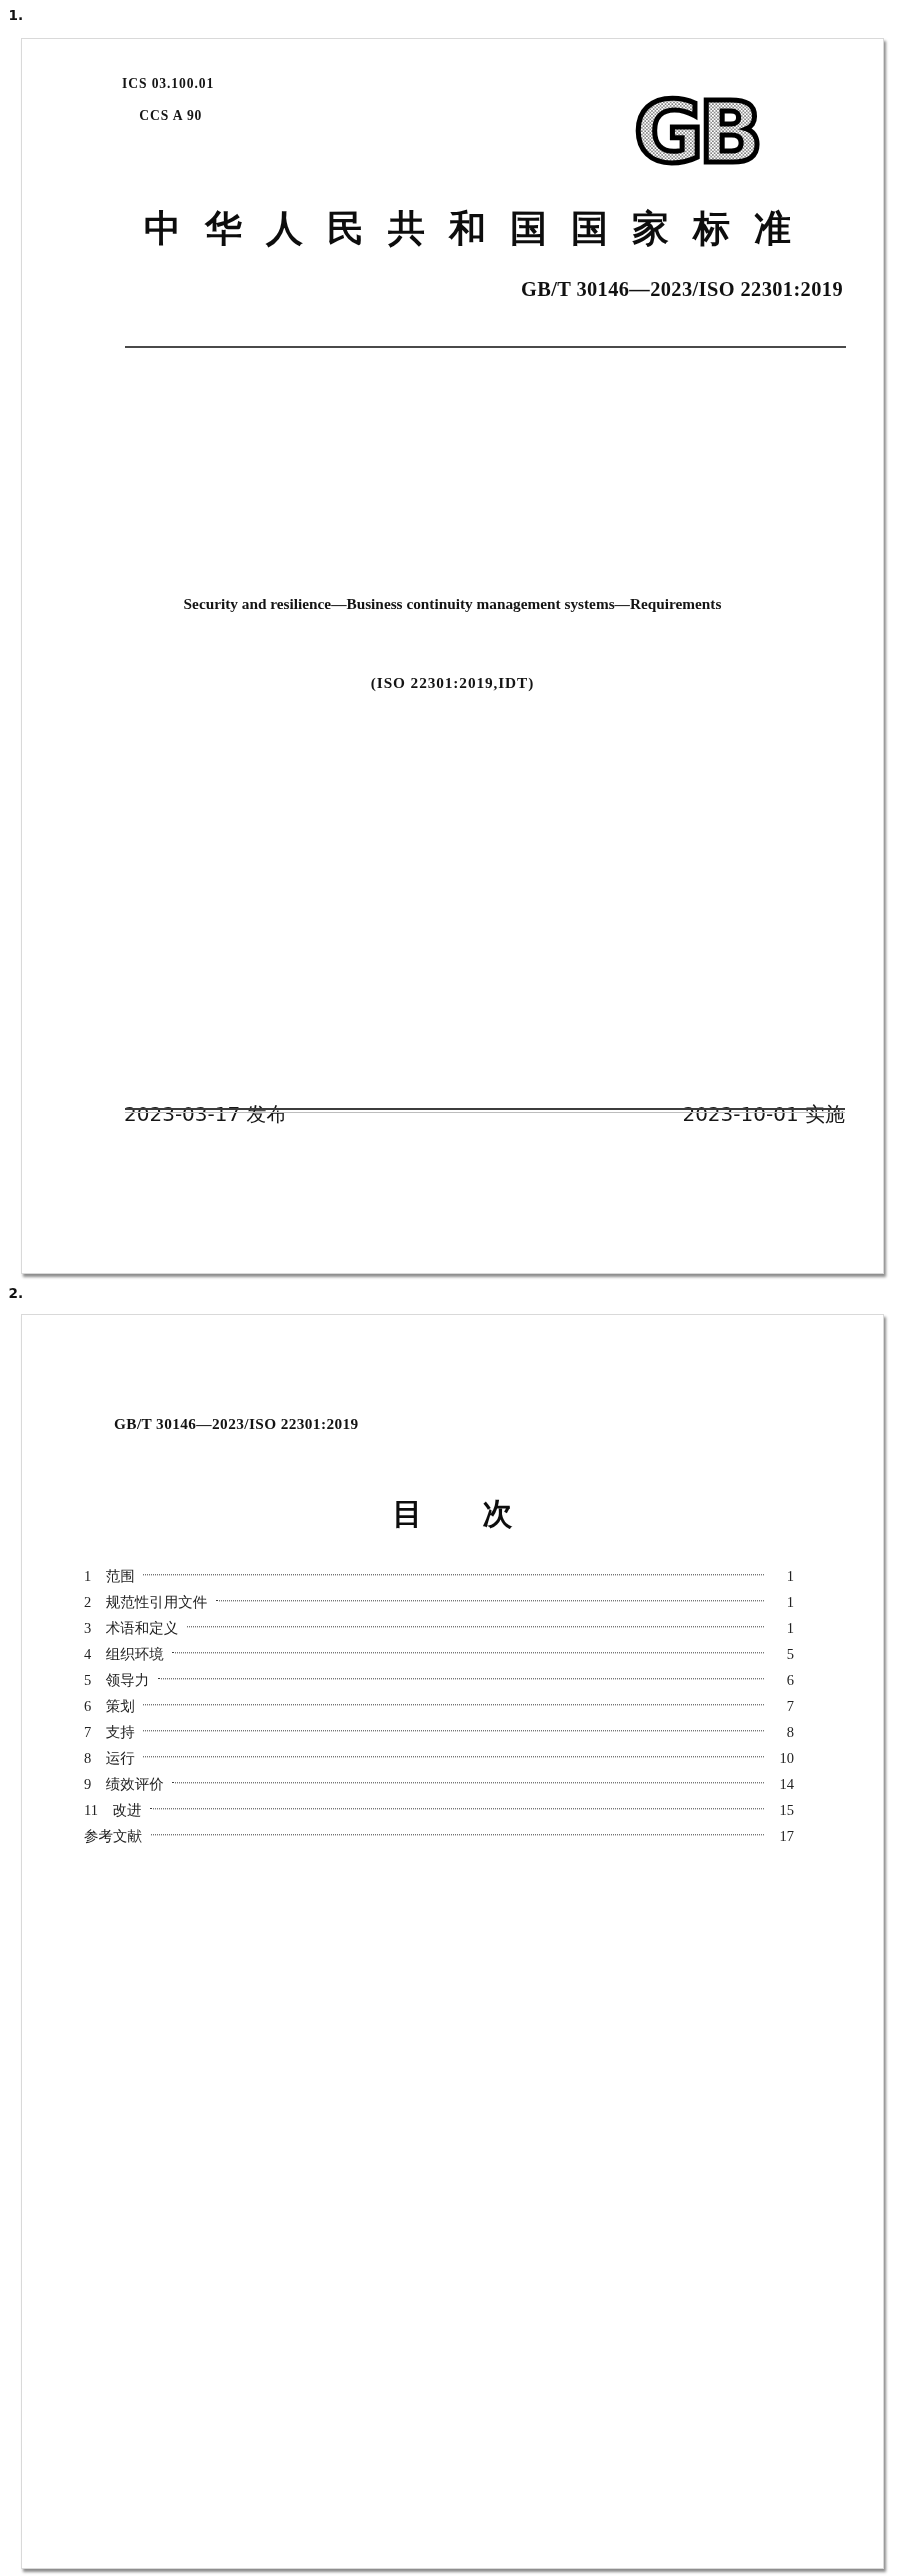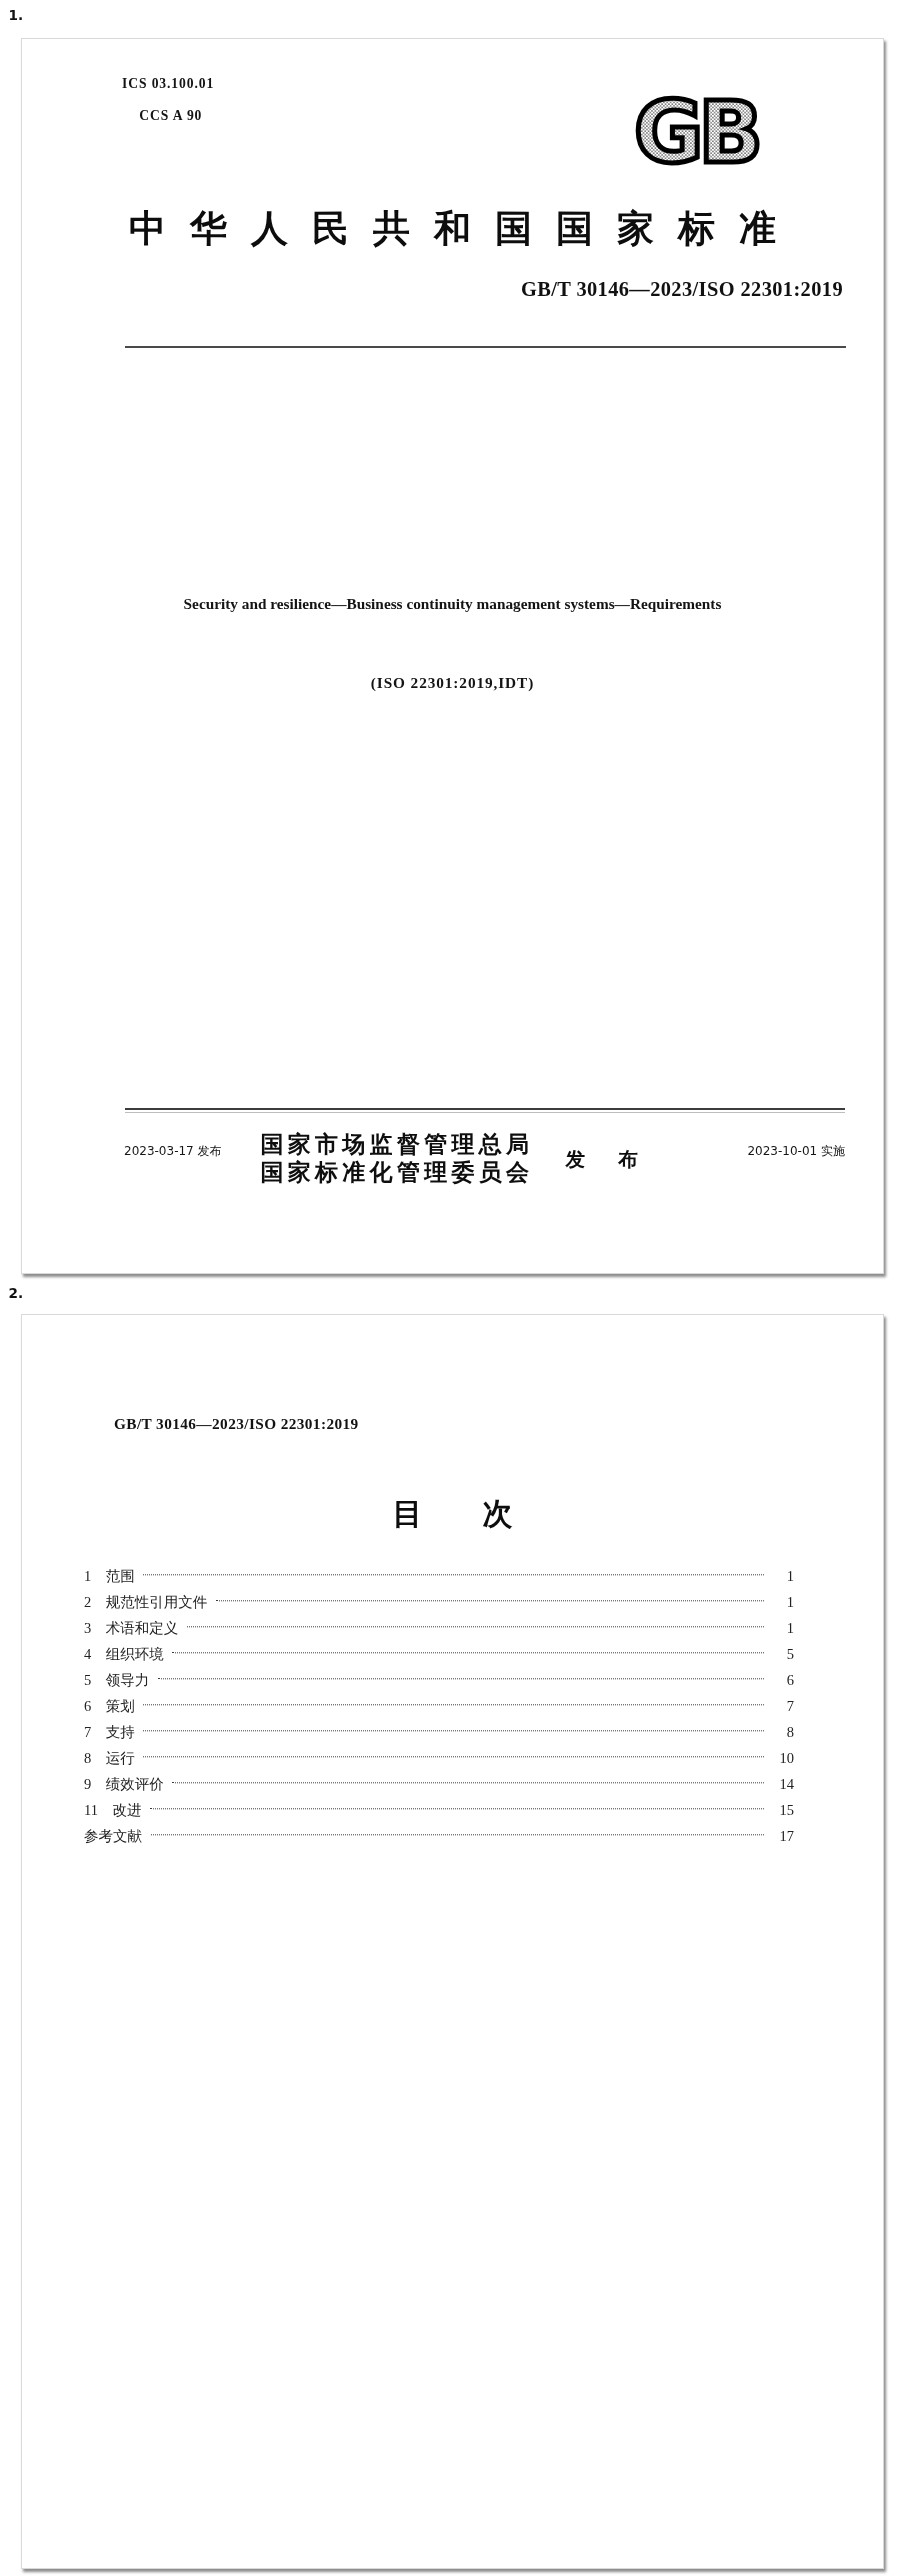--- a/index.html
+++ b/index.html
@@ -20,21 +20,21 @@
   #page1{top:38px;height:1236px;}
   #page2{top:1314px;height:1255px;}
 
   
   .ics-block{
     position:absolute;left:100px;top:37px;font-weight:bold;font-size:13.6px;
     line-height:16px;letter-spacing:0.9px;color:#151515;white-space:pre;
   }
   .gb-logo{position:absolute;left:590px;top:49px;width:168px;height:88px;}
   .nat-title{
-    position:absolute;left:0;top:165px;width:100%;text-align:center;
+    position:absolute;left:15px;top:165px;width:100%;text-align:center;
     font-size:37px;font-weight:bold;letter-spacing:24px;text-indent:24px;
     white-space:nowrap;color:#0d0d0d;
   }
   .std-code{
     position:absolute;left:102px;right:40px;top:239px;text-align:right;
     font-size:20.4px;font-weight:bold;color:#111;letter-spacing:0.4px;
   }
   .replaces{
     position:absolute;left:102px;right:40px;top:270px;text-align:right;
     font-size:13.6px;font-weight:bold;color:#161616;
@@ -50,24 +50,24 @@
   }
   .en-title{
     position:absolute;left:0;top:556px;width:100%;text-align:center;
     font-size:15.3px;font-weight:bold;color:#141414;
   }
   .idt-note{
     position:absolute;left:0;top:635px;width:100%;text-align:center;
     font-size:15.3px;font-weight:bold;letter-spacing:0.9px;color:#141414;
   }
   .dates-row{
-    position:absolute;left:102px;right:38px;top:1104px;display:flex;
+    position:absolute;left:102px;right:38px;top:1062px;display:flex;
     justify-content:space-between;align-items:flex-start;
     font-family:"DejaVu Sans","Liberation Sans",sans-serif;
-    font-size:12px;font-weight:500;color:#161616;
+    font-size:20px;font-weight:500;color:#161616;
   }
   .rule-bottom{
     position:absolute;left:103px;right:38px;top:1069px;height:1.7px;
     border-top:2.6px solid #3c3c3c;border-bottom:0.9px solid #bdbdbd;
   }
   .issuer-block{
     position:absolute;left:0;top:1092px;width:100%;display:flex;
     justify-content:center;align-items:center;
   }
   .issuer-lines{font-size:23px;font-weight:bold;line-height:28px;letter-spacing:4.3px;color:#0e0e0e;}
@@ -132,27 +132,20 @@
 
   <div class="idt-note">(ISO 22301:2019,IDT)</div>
 
   <div class="dates-row">
     <span>2023-03-17 发布</span>
     <span>2023-10-01 实施</span>
   </div>
 
   <div class="rule-bottom"></div>
 
-  <div class="issuer-block">
-    <div class="issuer-lines">
-      <div>国家市场监督管理总局</div>
-      <div>国家标准化管理委员会</div>
-    </div>
-    <div class="publish-label">发　布</div>
-  </div>
 </div>
 
 <div class="page-label" style="top:1285px;">2.</div>
 
 <div class="page" id="page2">
 
   <div class="toc-header-code">GB/T 30146—2023/ISO 22301:2019</div>
 
   <div class="toc-title">目　　次</div>
 

